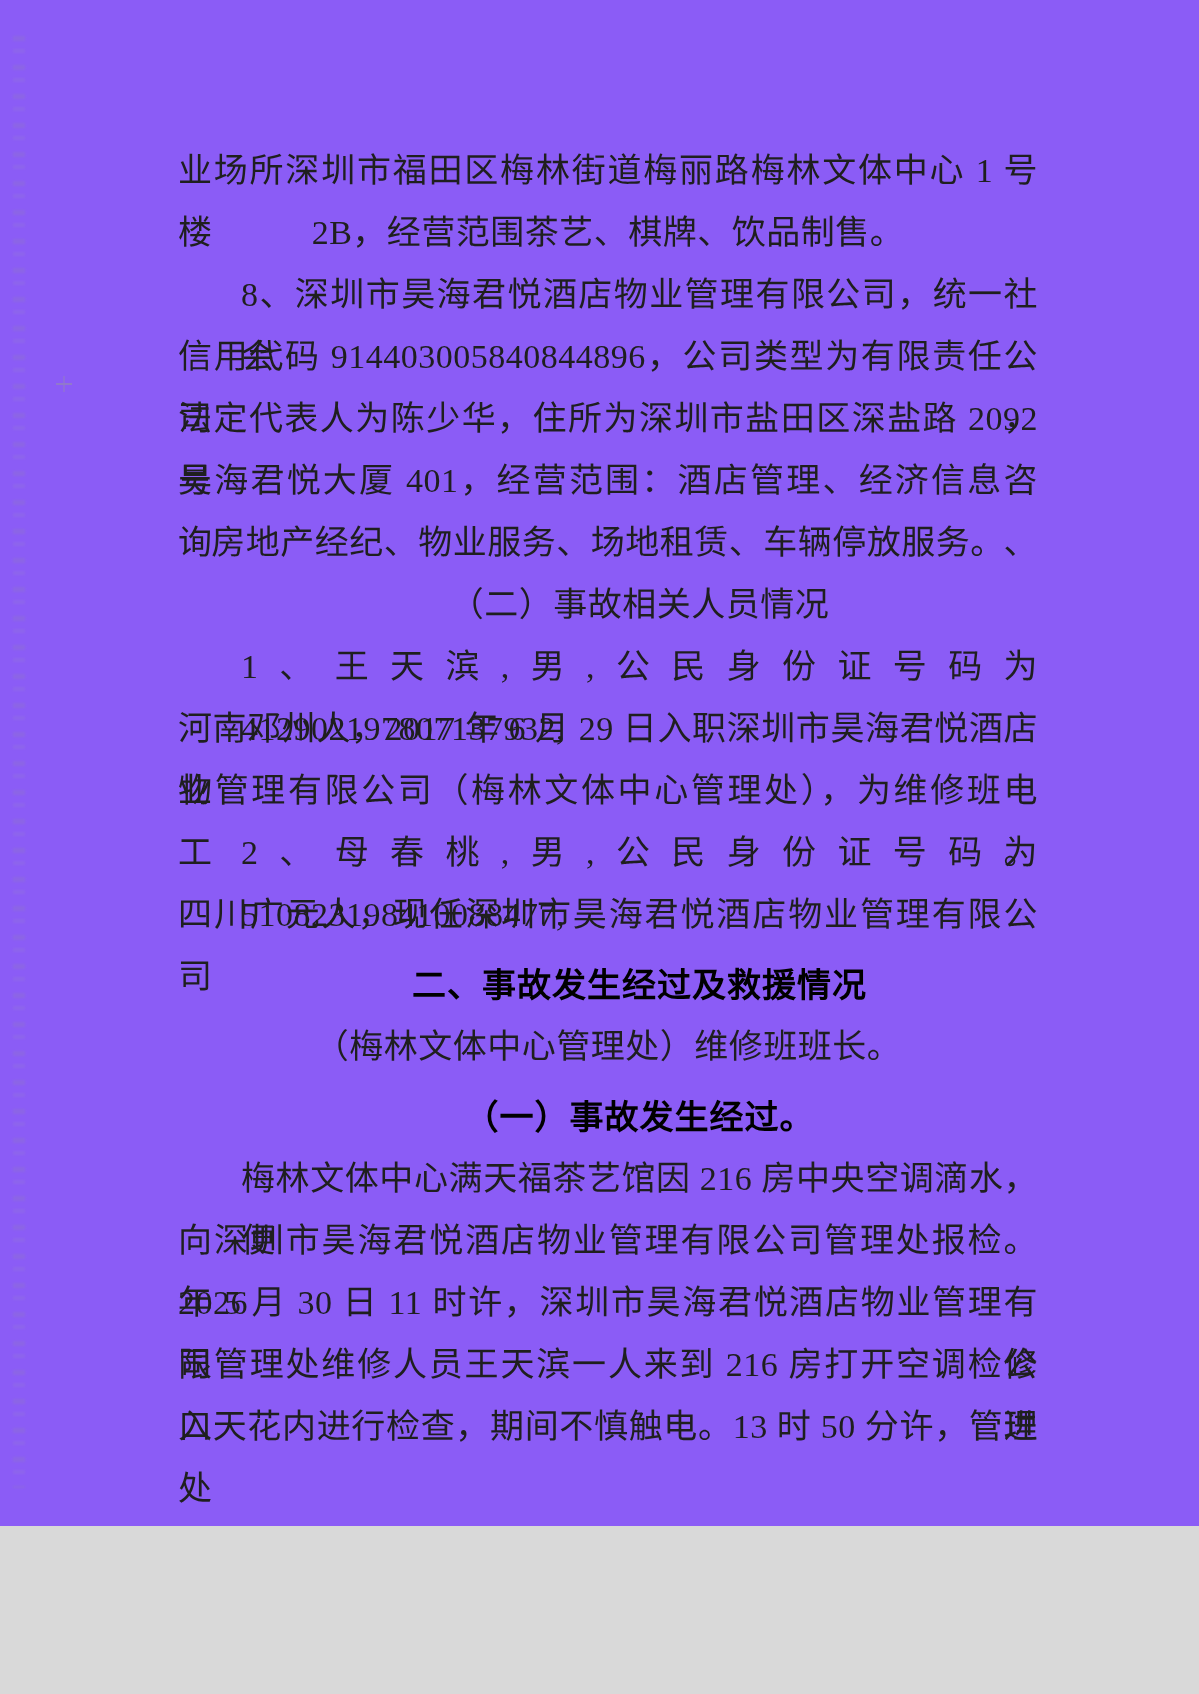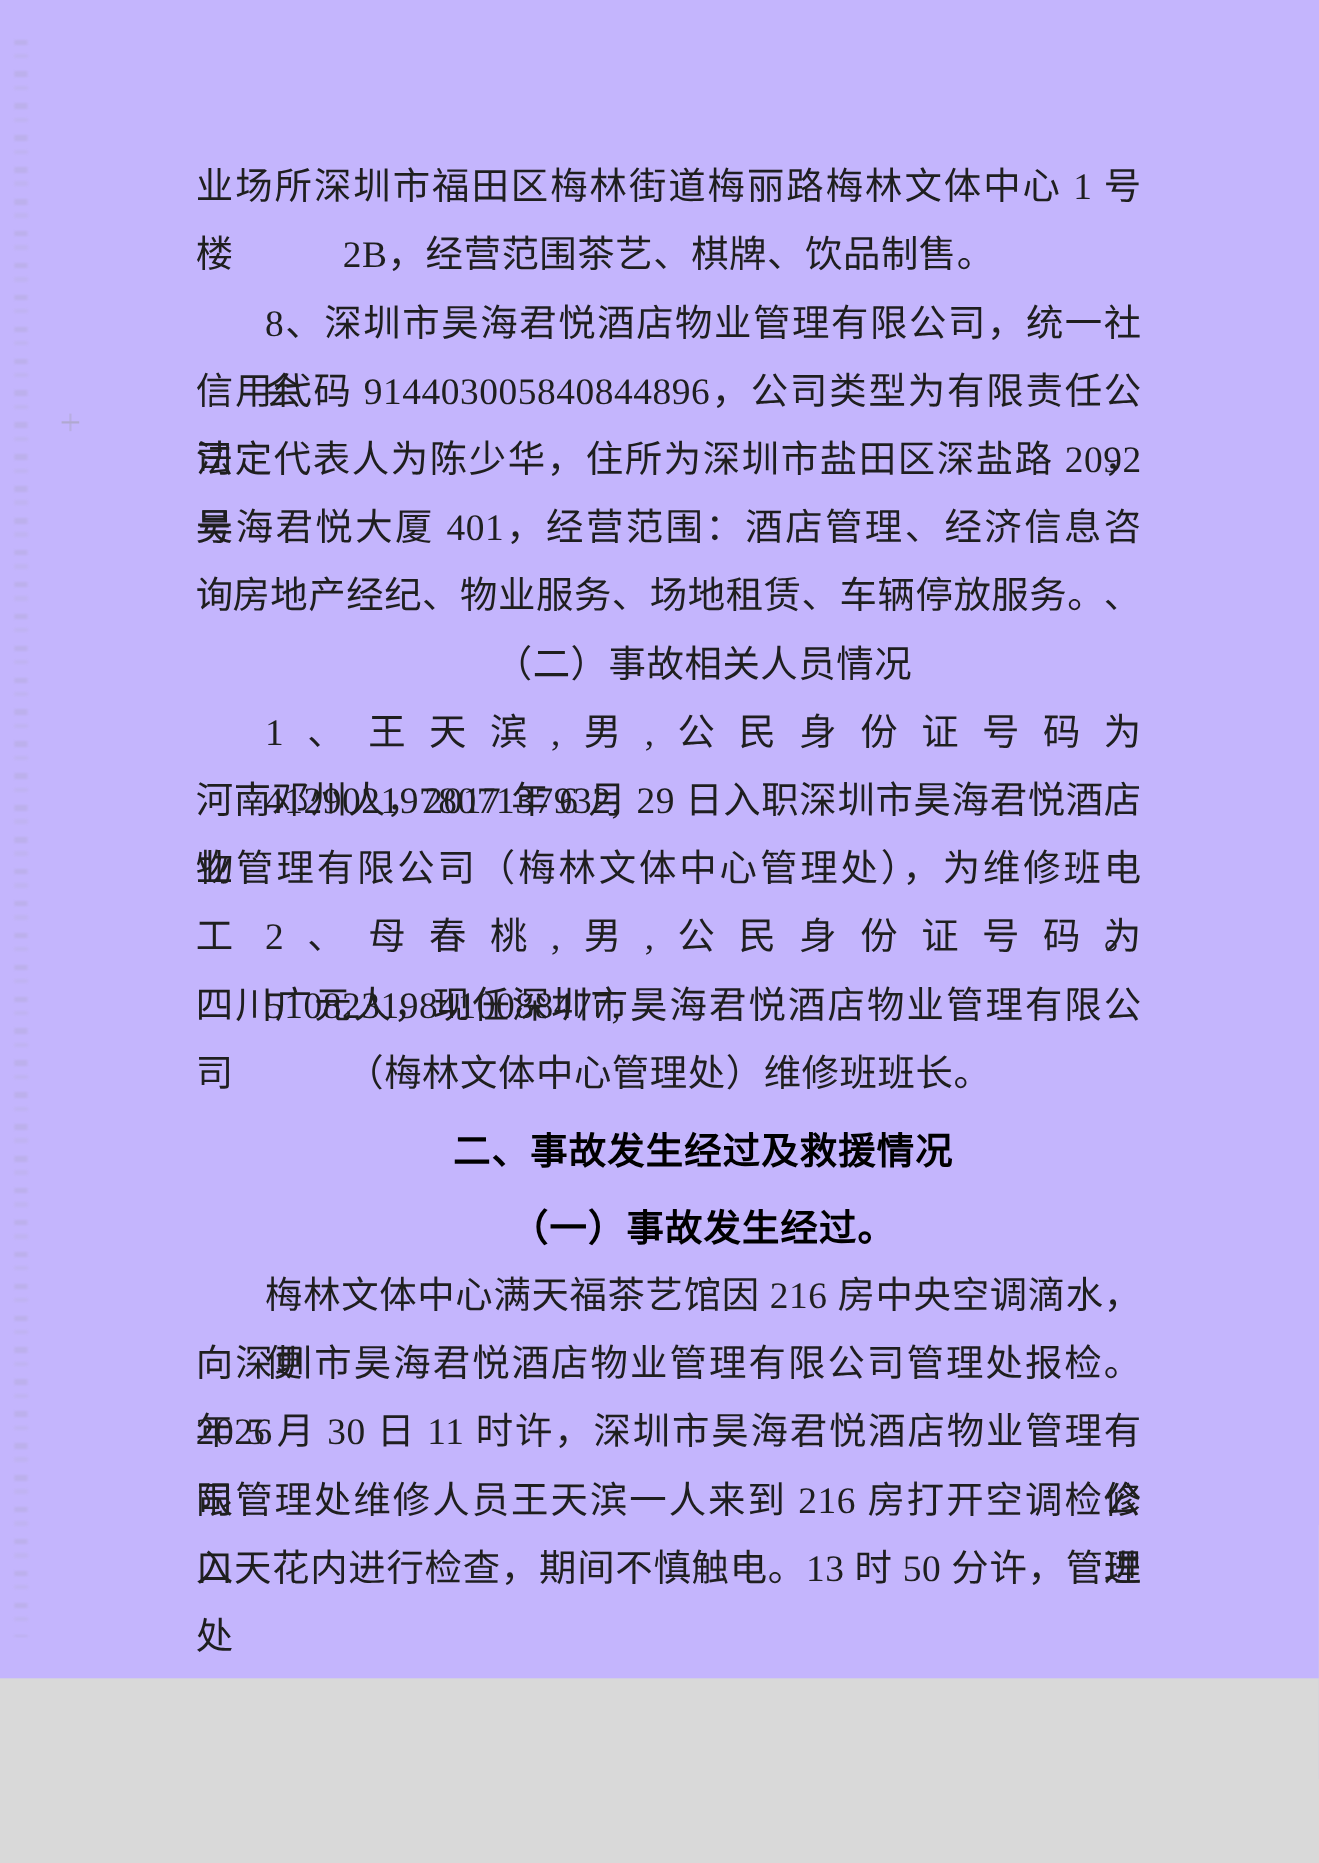--- a/index.html
+++ b/index.html
@@ -5,21 +5,21 @@
   html, body {
     margin: 0;
     padding: 0;
     background: #d9d9d9;
   }
   .page {
     position: relative;
     width: 1199px;
     height: 1526px;
     margin: 0 auto;
-    background: #c4b5fd;
+    background: #8b5cf6;
     overflow: hidden;
     font-family: "Liberation Serif", serif;
     color: #1f1f1f;
   }
   
   .edge-artifact {
     position: absolute;
     left: 13px;
     top: 36px;
     width: 12px;
@@ -106,22 +106,22 @@
       <div class="line justify">信用代码 914403005840844896，公司类型为有限责任公司，</div>
       <div class="line justify">法定代表人为陈少华，住所为深圳市盐田区深盐路 2092 号</div>
       <div class="line justify">昊海君悦大厦 401，经营范围：酒店管理、经济信息咨询、</div>
       <div class="line">房地产经纪、物业服务、场地租赁、车辆停放服务。</div>
       <div class="line indent">（二）事故相关人员情况</div>
       <div class="line indent justify">1、王天滨,男,公民身份证号码为 412902197807137932,</div>
       <div class="line justify">河南邓州人，2017 年 6 月 29 日入职深圳市昊海君悦酒店物</div>
       <div class="line justify">业管理有限公司（梅林文体中心管理处），为维修班电工。</div>
       <div class="line indent justify">2、母春桃,男,公民身份证号码为 510823198410088477,</div>
       <div class="line justify">四川广元人，现任深圳市昊海君悦酒店物业管理有限公司</div>
+      <div class="line heading indent">二、事故发生经过及救援情况</div>
       <div class="line">（梅林文体中心管理处）维修班班长。</div>
-      <div class="line heading indent">二、事故发生经过及救援情况</div>
       <div class="line heading indent">（一）事故发生经过。</div>
       <div class="line indent justify">梅林文体中心满天福茶艺馆因 216 房中央空调滴水，便</div>
       <div class="line justify">向深圳市昊海君悦酒店物业管理有限公司管理处报检。2026</div>
       <div class="line justify">年 5 月 30 日 11 时许，深圳市昊海君悦酒店物业管理有限公</div>
       <div class="line justify">司管理处维修人员王天滨一人来到 216 房打开空调检修口进</div>
       <div class="line justify">入天花内进行检查，期间不慎触电。13 时 50 分许，管理处</div>
     </main>
 
   <div class="page-number">2</div>
 </div>

